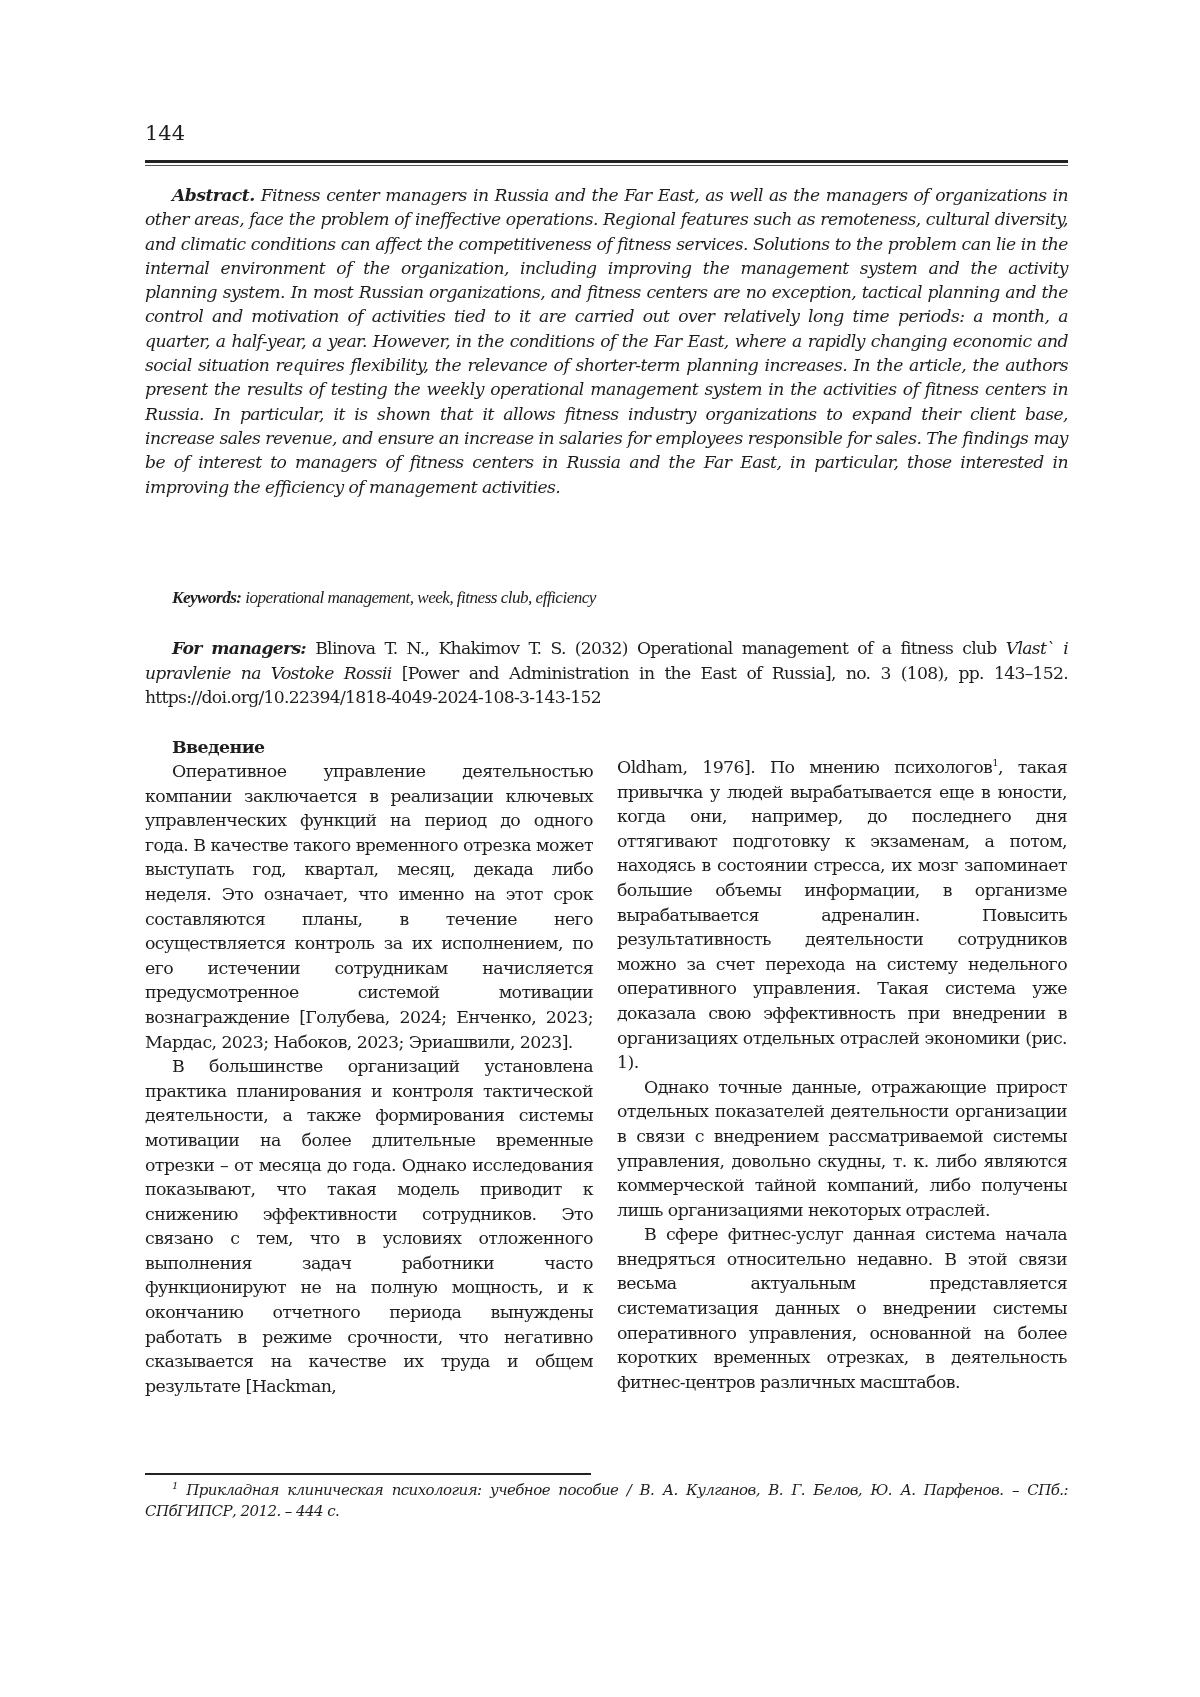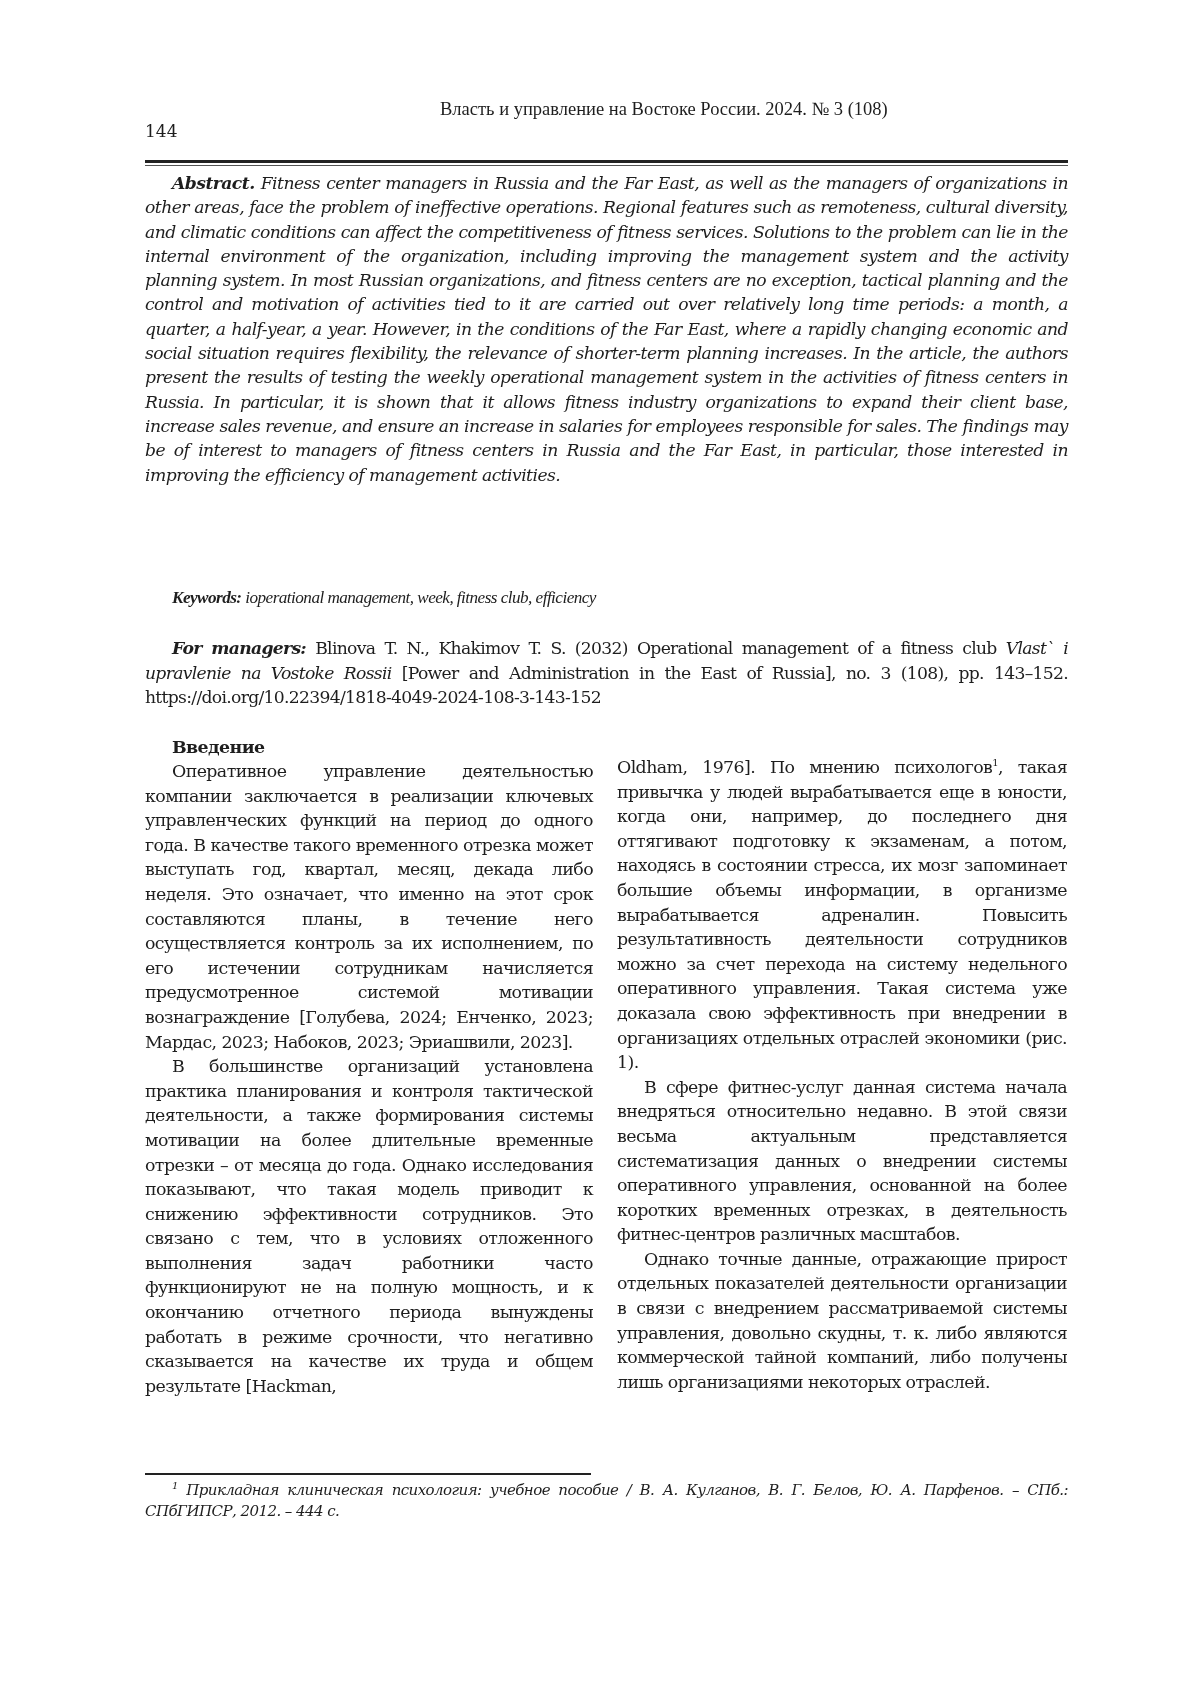--- a/index.html
+++ b/index.html
@@ -1,27 +1,27 @@
 <!DOCTYPE html>
 <html><head>
 <meta charset="utf-8">
 <style>
   html, body { margin: 0; padding: 0; background: #ffffff; }
   body { width: 1200px; height: 1697px; position: relative; overflow: hidden; color: #1e1e1e; }
   .page { position: absolute; left: 145px; top: 0; width: 923px; }
 
   .header { position: absolute; top: 97px; left: 0; width: 923px; height: 50px; }
-  .page-num { position: absolute; left: 0; top: 24px; font-family: "DejaVu Serif", serif; font-size: 17px; }
+  .page-num { position: absolute; left: 0; top: 24px; font-family: "DejaVu Serif", serif; font-size: 21px; }
   .journal { position: absolute; left: 295px; top: 0; font-family: "Liberation Serif", serif; font-size: 18.5px; line-height: 24px; white-space: nowrap; }
   .journal .en { font-style: italic; }
   .rule-double { position: absolute; top: 160px; left: 0; width: 923px; height: 6px; }
   .rule-double .thick { height: 3px; background: #222; }
   .rule-double .thin { height: 1px; background: #555; margin-top: 2px; }
 
-  .abstract { position: absolute; top: 171px; left: 0; width: 923px; font-family: "DejaVu Serif", serif; font-style: italic; font-size: 17.2px; line-height: 24.3px; text-align: justify; letter-spacing: -0.55px; word-spacing: 0px; }
+  .abstract { position: absolute; top: 183px; left: 0; width: 923px; font-family: "DejaVu Serif", serif; font-style: italic; font-size: 17.2px; line-height: 24.3px; text-align: justify; letter-spacing: -0.55px; word-spacing: 0px; }
   .abstract .lbl, .keywords .lbl, .citation .lbl { font-weight: bold; }
   .abstract p, .keywords p, .citation p { margin: 0; text-indent: 27px; }
 
   .keywords { position: absolute; top: 586px; left: 0; width: 923px; font-family: Liberation Serif, serif; font-style: italic; font-size: 17.2px; line-height: 24px; letter-spacing: -0.55px; }
   .citation { position: absolute; top: 636px; left: 0; width: 923px; font-family: "DejaVu Serif", serif; font-size: 17.2px; line-height: 24.5px; text-align: justify; letter-spacing: -0.7px; }
   .citation .lbl { font-style: italic; }
   .citation .it { font-style: italic; }
 
   .col { position: absolute; top: 727px; width: 448px; font-family: "DejaVu Serif", serif; font-size: 17.4px; line-height: 24.6px; text-align: justify; letter-spacing: -0.6px; }
   .col.left { left: 0; margin-top: 8px; }
@@ -36,21 +36,20 @@
   .footnote p { margin: 0; text-indent: 27px; }
 </style>
 </head>
 <body>
 
 <div class="page">
 
   <div class="header">
     <span class="page-num">144</span>
     <div class="journal">
-      <div>Власть и управление на Востоке России. 2024. № 3 (108)</div>
     </div>
   </div>
   <div class="rule-double">
     <div class="thick"></div>
       <div class="thin"></div>
   </div>
 
   <div class="abstract">
     <p><span class="lbl">Abstract.</span> <span>Fitness center managers in Russia and the Far East, as well as the managers of organizations in other areas, face the problem of ineffective operations. Regional features such as remoteness, cultural diversity, and climatic conditions can affect the competitiveness of fitness services. Solutions to the problem can lie in the internal environment of the organization, including improving the management system and the activity planning system. In most Russian organizations, and fitness centers are no exception, tactical planning and the control and motivation of activities tied to it are carried out over relatively long time periods: a month, a quarter, a half-year, a year. However, in the conditions of the Far East, where a rapidly changing economic and social situation requires flexibility, the relevance of shorter-term planning increases. In the article, the authors present the results of testing the weekly operational management system in the activities of fitness centers in Russia. In particular, it is shown that it allows fitness industry organizations to expand their client base, increase sales revenue, and ensure an increase in salaries for employees responsible for sales. The findings may be of interest to managers of fitness centers in Russia and the Far East, in particular, those interested in improving the efficiency of management activities.</span></p>
   </div>
@@ -64,22 +63,22 @@
   </div>
 
   <div class="col left">
     <h3>Введение</h3>
     <p>Оперативное управление деятельностью компании заключается в реализации ключевых управленческих функций на период до одного года. В качестве такого временного отрезка может выступать год, квартал, месяц, декада либо неделя. Это означает, что именно на этот срок составляются планы, в течение него осуществляется контроль за их исполнением, по его истечении сотрудникам начисляется предусмотренное системой мотивации вознаграждение [Голубева, 2024; Енченко, 2023; Мардас, 2023; Набоков, 2023; Эриашвили, 2023].</p>
     <p>В большинстве организаций установлена практика планирования и контроля тактической деятельности, а также формирования системы мотивации на более длительные временные отрезки – от месяца до года. Однако исследования показывают, что такая модель приводит к снижению эффективности сотрудников. Это связано с тем, что в условиях отложенного выполнения задач работники часто функционируют не на полную мощность, и к окончанию отчетного периода вынуждены работать в режиме срочности, что негативно сказывается на качестве их труда и общем результате [Hackman,</p>
   </div>
 
   <div class="col right">
     <p class="noindent"><span>Oldham, 1976]. По мнению психологов</span><sup>1</sup><span>, такая привычка у людей вырабатывается еще в юности, когда они, например, до последнего дня оттягивают подготовку к экзаменам, а потом, находясь в состоянии стресса, их мозг запоминает большие объемы информации, в организме вырабатывается адреналин. Повысить результативность деятельности сотрудников можно за счет перехода на систему недельного оперативного управления. Такая система уже доказала свою эффективность при внедрении в организациях отдельных отраслей экономики (рис. 1).</span></p>
+    <p>Однако точные данные, отражающие прирост отдельных показателей деятельности организации в связи с внедрением рассматриваемой системы управления, довольно скудны, т. к. либо являются коммерческой тайной компаний, либо получены лишь организациями некоторых отраслей.</p>
     <p>В сфере фитнес-услуг данная система начала внедряться относительно недавно. В этой связи весьма актуальным представляется систематизация данных о внедрении системы оперативного управления, основанной на более коротких временных отрезках, в деятельность фитнес-центров различных масштабов.</p>
-    <p>Однако точные данные, отражающие прирост отдельных показателей деятельности организации в связи с внедрением рассматриваемой системы управления, довольно скудны, т. к. либо являются коммерческой тайной компаний, либо получены лишь организациями некоторых отраслей.</p>
   </div>
 
   <div class="fn-rule"></div>
   <div class="footnote">
     <p><sup>1</sup> <span>Прикладная клиническая психология: учебное пособие / В. А. Кулганов, В. Г. Белов, Ю. А. Парфенов. – СПб.: СПбГИПСР, 2012. – 444 с.</span></p>
   </div>
 
 </div>
 
 </body></html>

